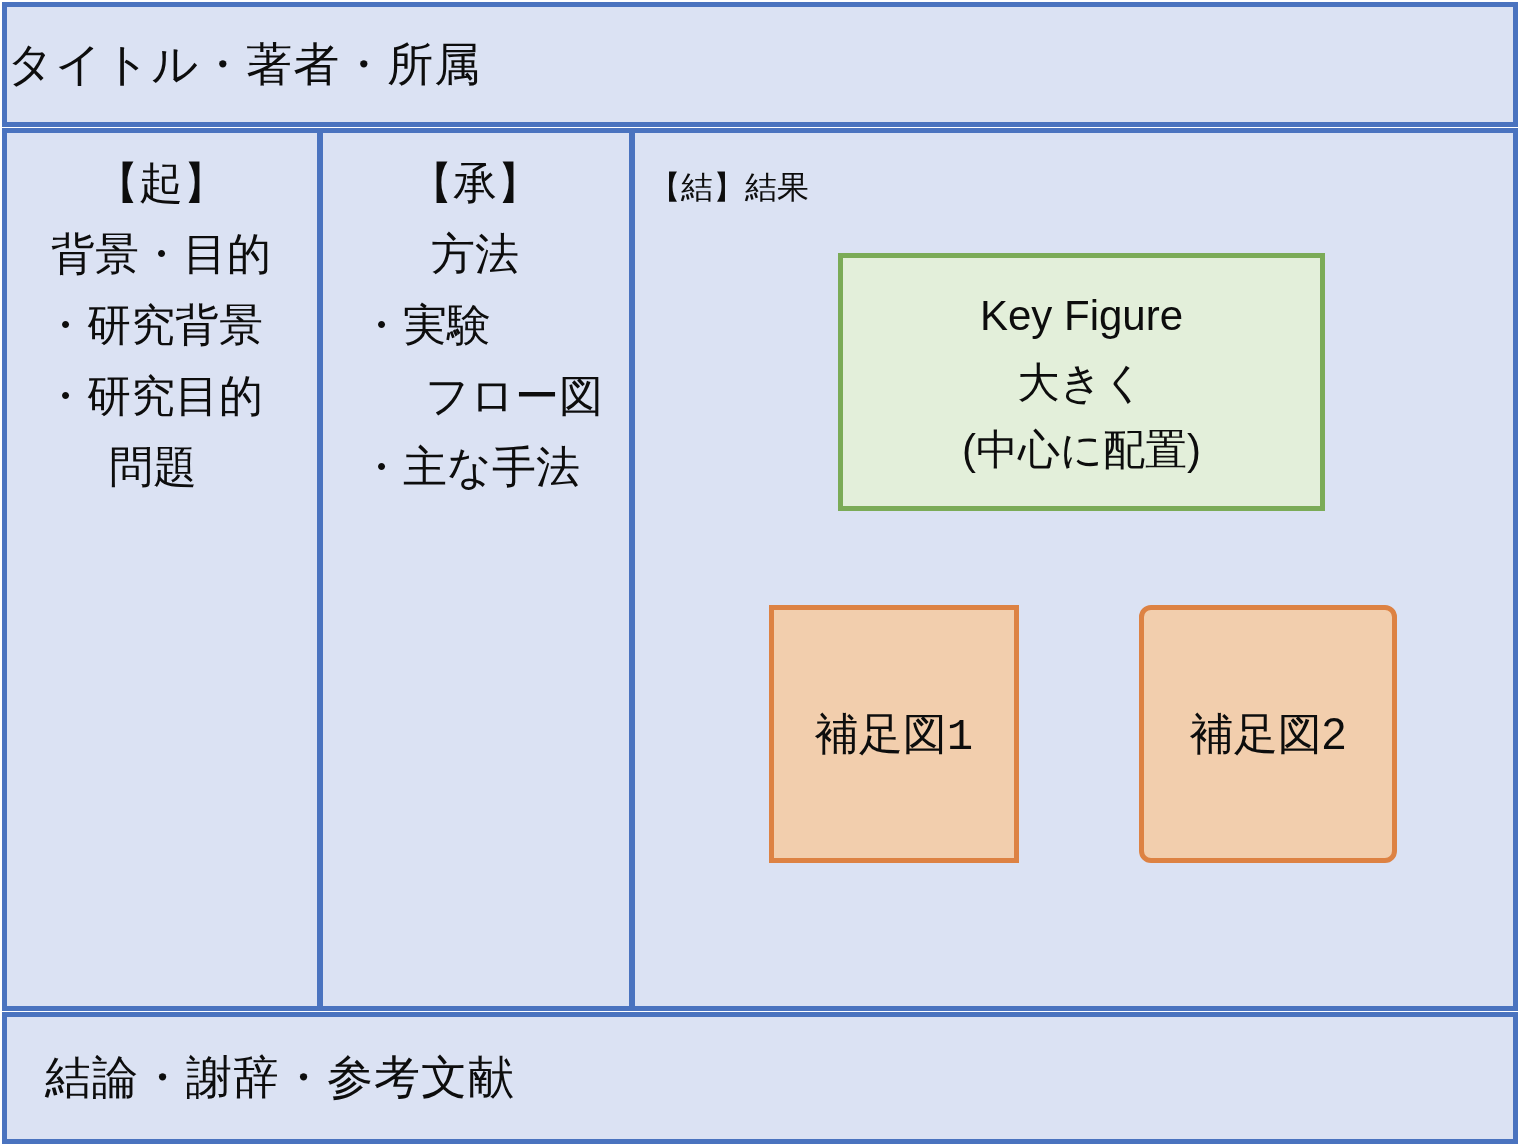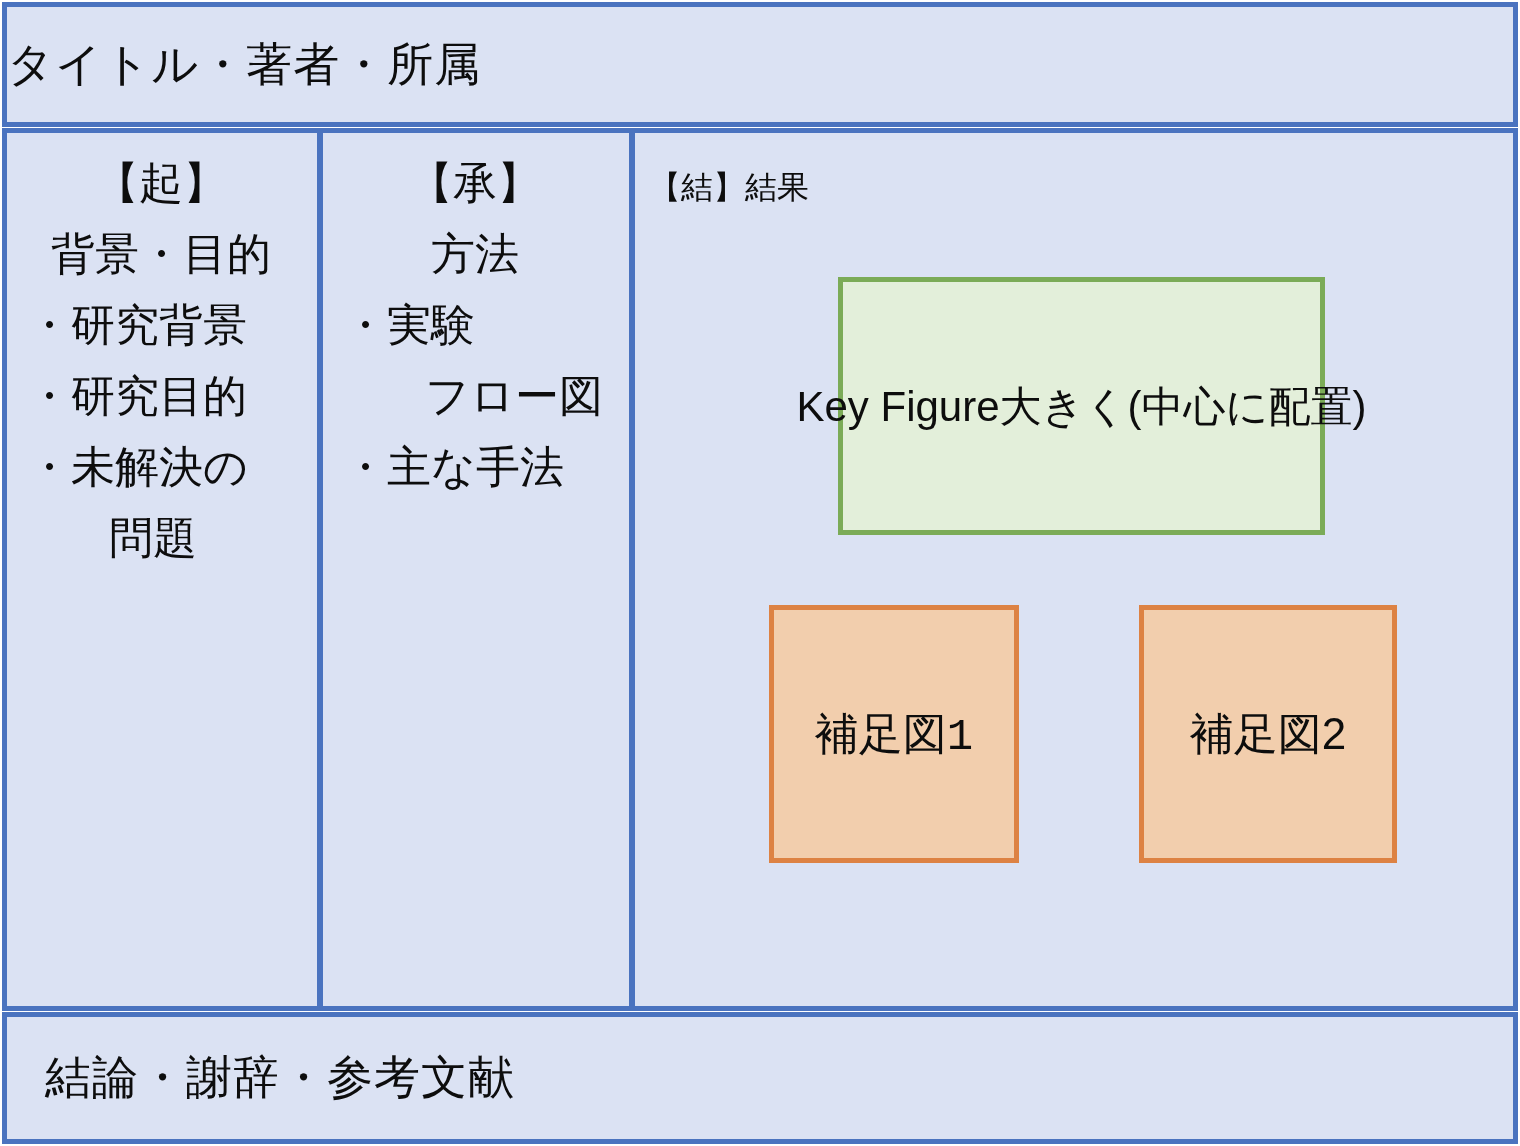--- a/index.html
+++ b/index.html
@@ -38,39 +38,39 @@
   .v-divider { position: absolute; top: -5px; bottom: -5px; width: 6px;
     background: var(--panel-border); }
   .divider-1 { left: 310px; }
   .divider-2 { left: 622px; }
 
   .col-block { position: absolute; top: 14px; font-size: 44px; line-height: 71px; }
   .col-intro  { left: 0px;   width: 308px; }
   .col-method { left: 316px; width: 304px; }
   .line { white-space: pre; }
   .line.center { text-align: center; }
-  .line.bullet { padding-left: 20px; }
+  .line.bullet { padding-left: 36px; }
   .line.indent { padding-left: 102px; }
 
   
   .result-heading { position: absolute; left: 642px; top: 26px;
     font-size: 32px; line-height: 56px; white-space: pre; }
 
   .key-figure-box { position: absolute; left: 831px; top: 120px;
     width: 487px; height: 258px;
     background: var(--green-fill); border: 5px solid var(--green-border);
-    display: flex; flex-direction: row; align-items: center; justify-content: center; margin-top: 24px; }
+    display: flex; flex-direction: column; align-items: center; justify-content: center; }
   .key-figure-box .kf-line { font-size: 42px; line-height: 67px; white-space: pre; }
 
   .sub-figure { position: absolute; top: 472px; height: 258px;
     background: var(--orange-fill); border: 5px solid var(--orange-border);
     display: flex; align-items: center; justify-content: center;
     font-size: 44px; white-space: pre; }
   .sub-figure-1 { left: 762px;  width: 250px; font-family: Liberation Mono, monospace; }
-  .sub-figure-2 { left: 1132px; width: 258px; }
+  .sub-figure-2 { left: 1132px; width: 258px; border-radius: 12px; }
 
   
   .footer-box { left: 2px; top: 1012px; width: 1516px; height: 132px;
     display: flex; align-items: center; }
   .footer-box .footer-text { font-size: 46px; padding-left: 38px; letter-spacing: 1px; }
 </style>
 </head>
 <body>
 
 <div class="stage">
@@ -81,21 +81,20 @@
 
   <div class="panel row-box">
     <div class="v-divider divider-1"></div>
     <div class="v-divider divider-2"></div>
 
     <div class="col-block col-intro">
       <div class="line center">【起】</div>
       <div class="line center">背景・目的</div>
       <div class="line bullet">・研究背景</div>
       <div class="line bullet">・研究目的</div>
-      <div class="line bullet">・未解決の</div>
       <div class="line indent">問題</div>
     </div>
 
     <div class="col-block col-method">
       <div class="line center">【承】</div>
       <div class="line center">方法</div>
       <div class="line bullet">・実験</div>
       <div class="line indent">フロー図</div>
       <div class="line bullet">・主な手法</div>
     </div>

